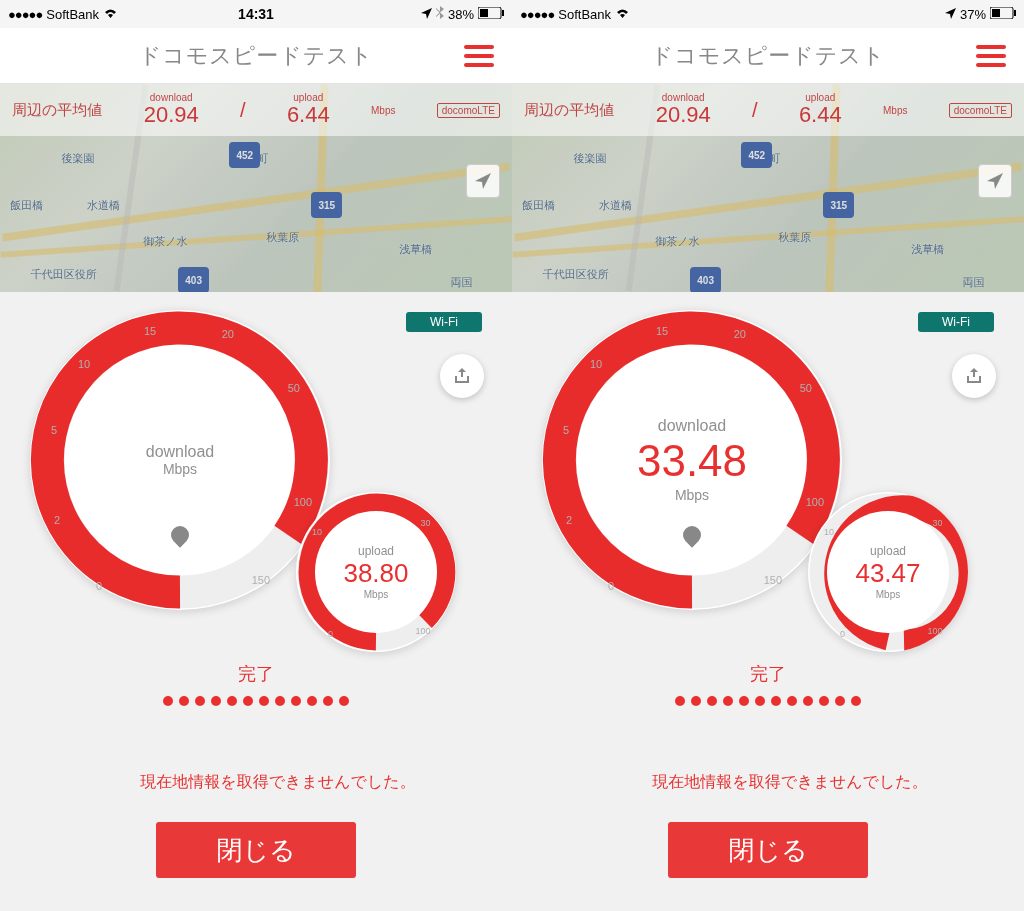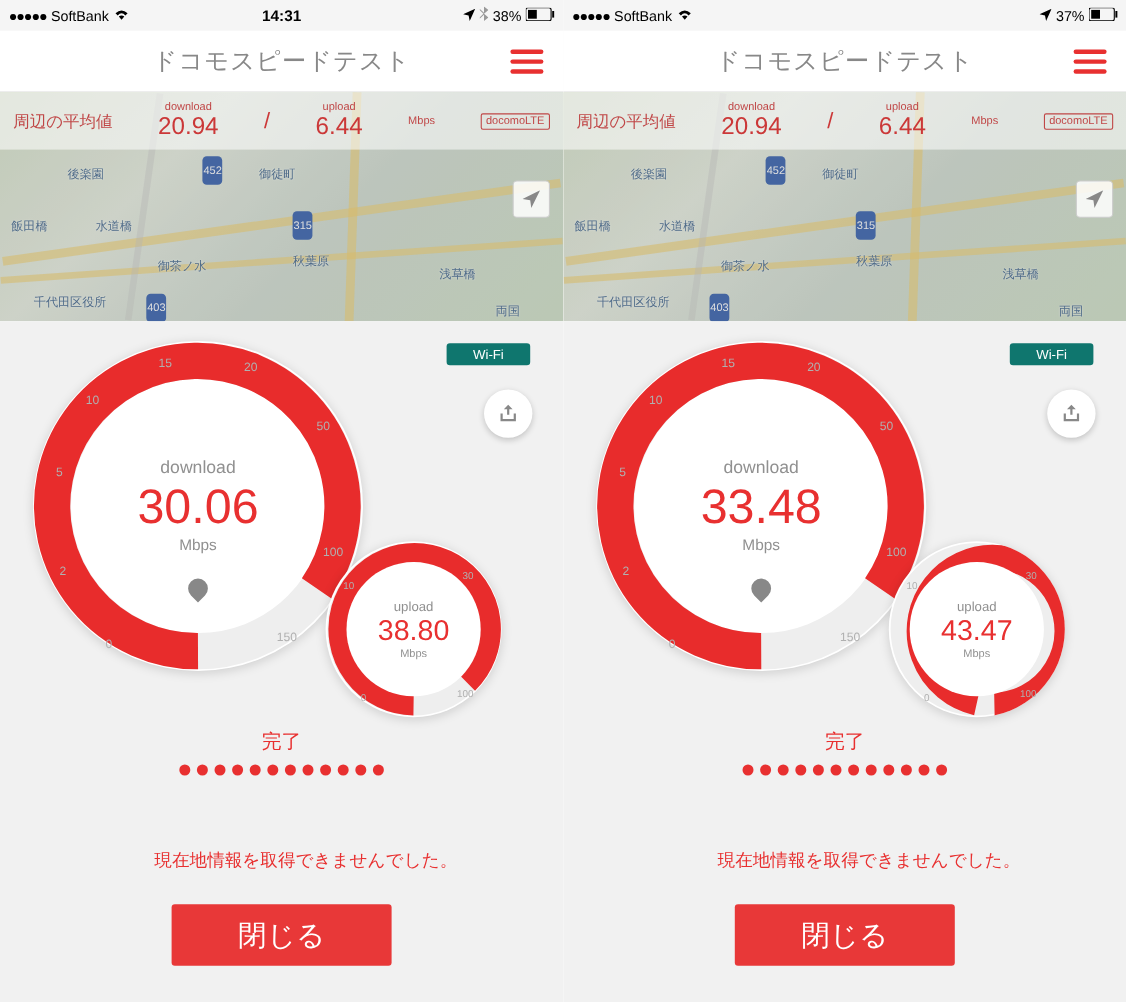--- a/index.html
+++ b/index.html
@@ -62,24 +62,25 @@
   .road { position:absolute; background: rgba(255,210,80,0.6); }
   .road.h1 { left:0; right:0; top:55%; height:8px; transform: rotate(-8deg);}
   .road.h2 { left:0; right:0; top:72%; height:6px; transform: rotate(-4deg);}
   .road.v1 { top:0; bottom:0; left:25%; width:6px; transform: rotate(8deg); background: rgba(200,200,200,0.4);}
   .road.v2 { top:0; bottom:0; left:62%; width:8px; transform: rotate(2deg);}
   .station {
     position:absolute; font-size:11px; color:#3a6a9a; font-weight:500;
     text-shadow: 0 0 2px #fff;
   }
   .shield {
-    position:absolute; width:18px; height:26px;
-    background:#2860c4; color:#fff; font-size:10px; font-weight:normal;
+    position:absolute; width:31px; height:26px;
+    background:#2860c4; color:#fff; font-size:10px; font-weight:bold;
     display:flex; align-items:center; justify-content:center;
     border-radius:4px;
+    margin-left:45px;
   }
   .avg-bar {
     position:absolute; top:0; left:0; right:0; height:52px;
     background: rgba(255,255,255,0.55);
     display:flex; align-items:center; justify-content:space-between;
     gap: 24px;
     padding: 0 12px;
     font-size:13px;
   }
   .avg-label { color:#d84040; font-size:15px;}
@@ -262,21 +263,20 @@
     </div>
 
     <div class="gauge-big">
       <div class="gauge-circle">
         <svg class="gauge-ring" viewBox="0 0 100 100">
           <circle cx="50" cy="50" r="44" fill="none" stroke="#eee" stroke-width="11"></circle>
           <path d="M50 50 m0 44 a44 44 0 1 1 36 -19" fill="none" stroke="#e82c2c" stroke-width="11" stroke-linecap="butt"></path>
         </svg>
         <div class="gauge-center">
           <div class="g-label">download</div>
-          <div class="g-value">30.06</div>
           <div class="g-unit">Mbps</div>
           <div class="needle-dot"></div>
         </div>
         <div class="tick" style="left:22%; bottom:6%">0</div>
         <div class="tick" style="left:8%; bottom:28%">2</div>
         <div class="tick" style="left:7%; top:38%">5</div>
         <div class="tick" style="left:16%; top:16%">10</div>
         <div class="tick" style="left:38%; top:5%">15</div>
         <div class="tick" style="right:32%; top:6%">20</div>
         <div class="tick" style="right:10%; top:24%">50</div>

